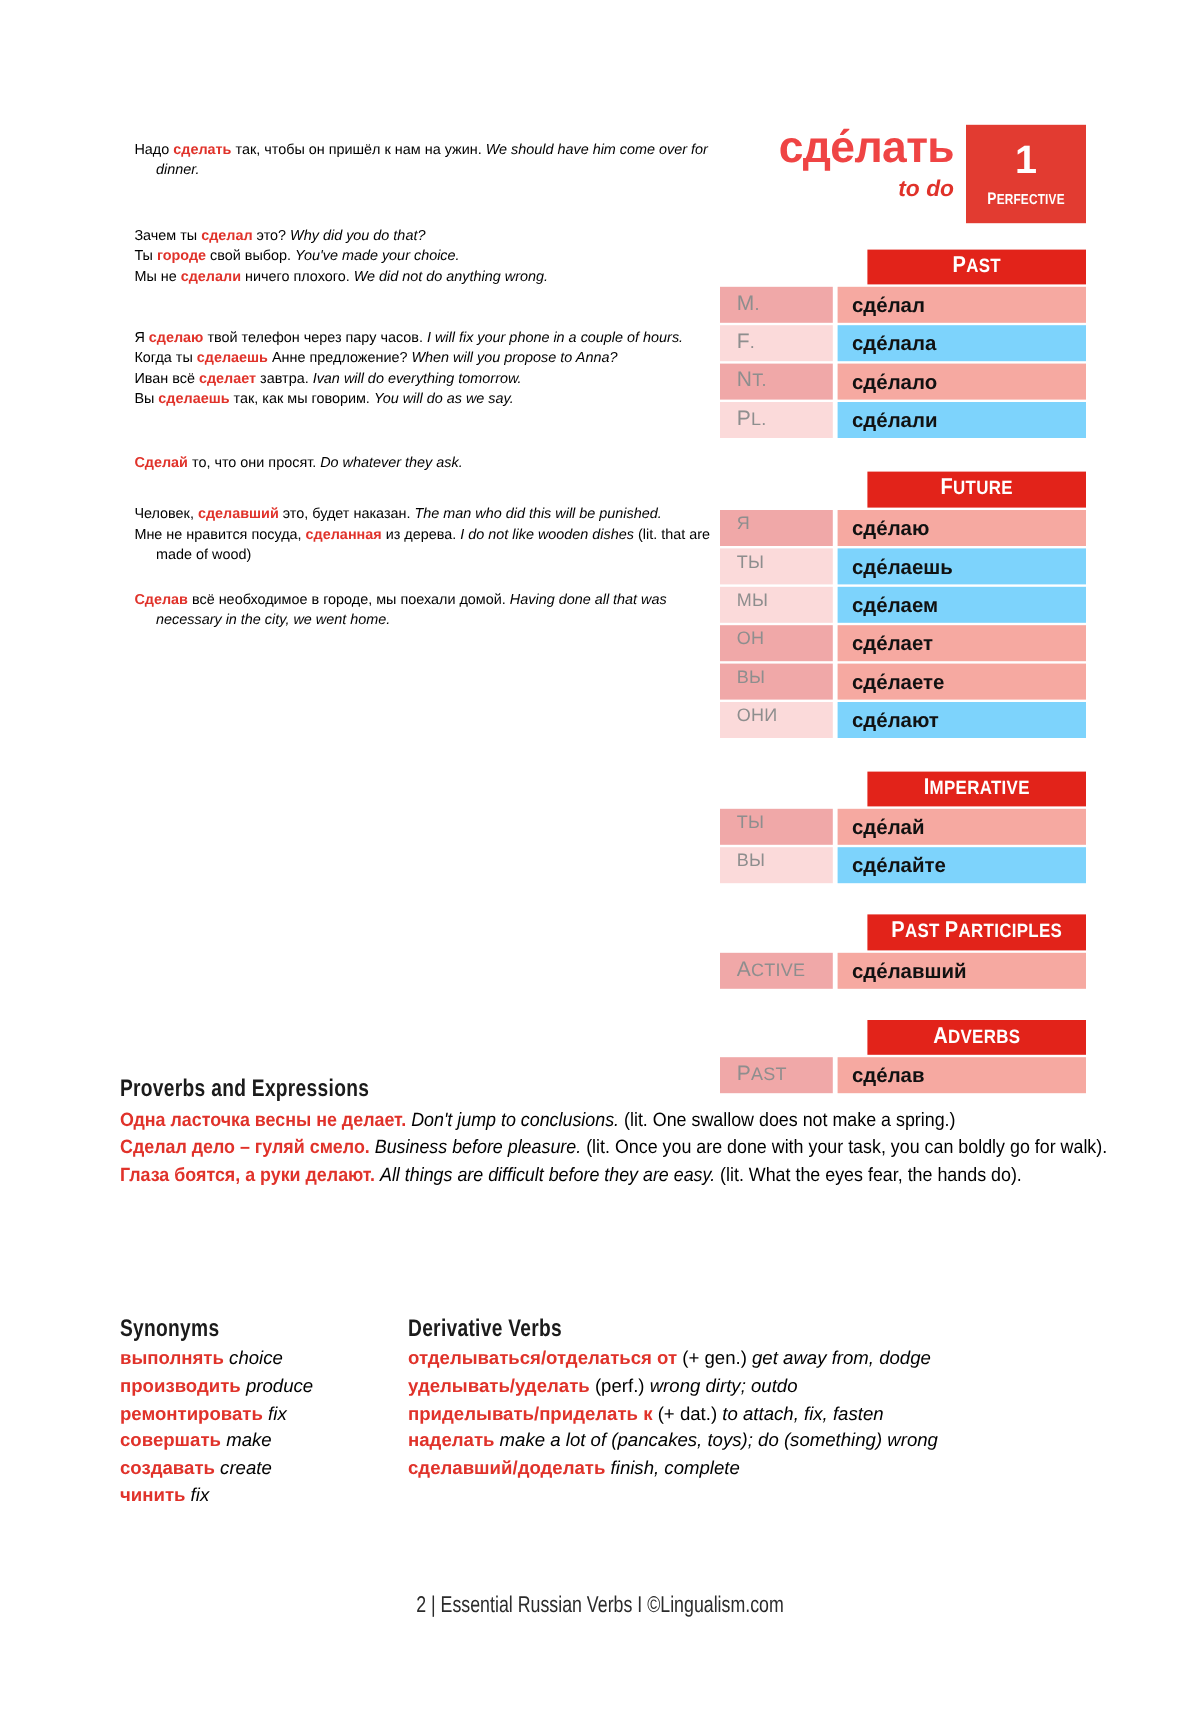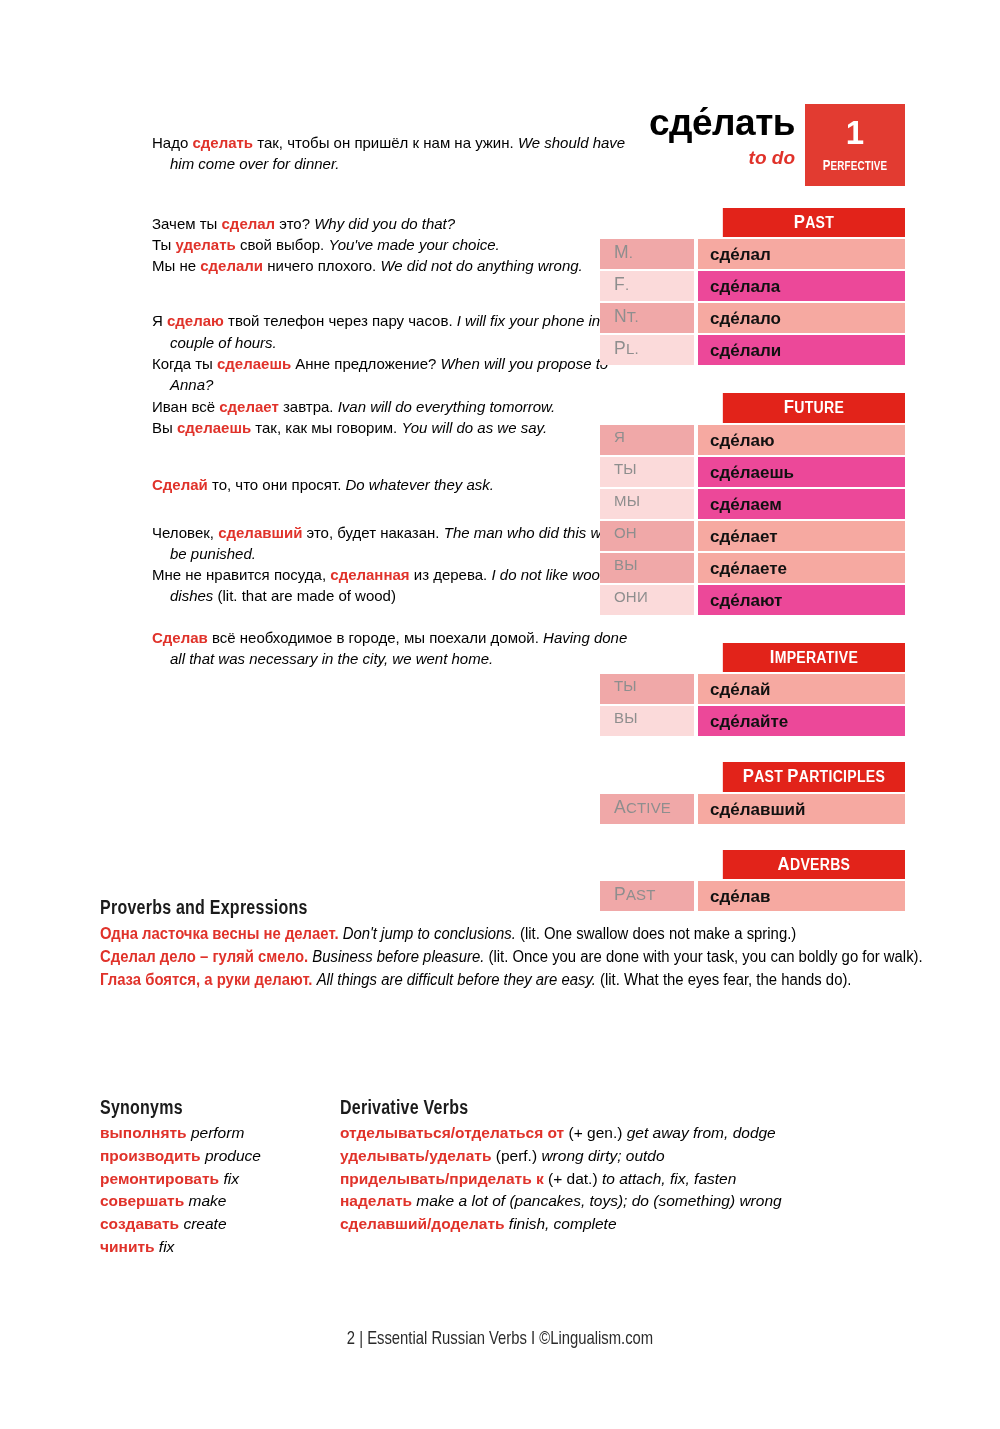--- a/index.html
+++ b/index.html
@@ -34,21 +34,21 @@
     right: 110px;
     top: 0;
     width: 190px;
     text-align: right;
   }
   .verb-title {
     font-size: 37px;
     font-weight: bold;
     line-height: 1.0;
     letter-spacing: -0.5px;
-    color: #000000;
+    color: #ef4444;
     white-space: nowrap;
   }
   .verb-translation {
     margin-top: 6px;
     font-size: 19px;
     font-style: italic;
     font-weight: bold;
     color: #e0322a;
   }
   .badge {
@@ -76,25 +76,24 @@
     font-family: "Liberation Sans Narrow", "Liberation Sans", sans-serif;
     transform: scaleX(0.82);
     text-transform: uppercase;
   }
   .badge-aspect .sc-first { font-size: 14px; }
 
   
   .examples {
     position: absolute;
     left: 112px;
-    top: 132px;
+    top: 116px;
     width: 480px;
-    font-size: 15px;
+    font-size: 12px;
     line-height: 1.42;
-    margin-left: 40px;
   }
   .ex-group { margin-bottom: 0; }
   .ex-line {
     padding-left: 18px;
     text-indent: -18px;
     margin: 0;
   }
   .ru-b { color: #e0322a; font-weight: bold; }
   .en-i { font-style: italic; }
 
@@ -150,21 +149,21 @@
     margin-left: 4px;
     font-size: 17px;
     font-weight: bold;
     color: #111111;
     padding: 6px 6px 4px 12px;
     box-sizing: border-box;
   }
   .row.dark .cell-label { background: #f0a8a8; }
   .row.dark .cell-value { background: #f6a9a1; }
   .row.light .cell-label { background: #fbdada; }
-  .row.light .cell-value { background: #ec4899; }
+  .row.light .cell-value { background: #7dd3fc; }
 
   .tbl-gap { height: 28px; }
   .tbl-gap-sm { height: 26px; }
 
   
   .proverbs {
     position: absolute;
     left: 100px;
     top: 896px;
     width: 815px;
@@ -245,21 +244,21 @@
       </p>
     </div>
 
     <div class="gap-a"></div>
 
     <div class="ex-group">
       <p class="ex-line">
         <span>Зачем ты </span><span class="ru-b">сделал</span><span> это? </span><span class="en-i">Why did you do that?</span>
       </p>
       <p class="ex-line">
-        <span>Ты </span><span class="ru-b">уделать</span><span> свой выбор. </span><span class="en-i">You've made your choice.</span>
+        <span>Ты </span><span class="ru-b">городе</span><span> свой выбор. </span><span class="en-i">You've made your choice.</span>
       </p>
       <p class="ex-line">
         <span>Мы не </span><span class="ru-b">сделали</span><span> ничего плохого. </span><span class="en-i">We did not do anything wrong.</span>
       </p>
     </div>
 
     <div class="gap-b"></div>
 
     <div class="ex-group">
       <p class="ex-line">
@@ -404,21 +403,21 @@
     <div class="prov-line">
       <span class="ru-b">Глаза боятся, а руки делают.</span><span class="en-i"> All things are difficult before they are easy.</span><span> (lit. What the eyes fear, the hands do).</span>
     </div>
   </div>
 
   <div class="lists">
 
     <div class="col-syn">
       <div class="section-head">Synonyms</div>
       <div class="list-line">
-        <span class="ru-b">выполнять</span><span class="en-i"> perform</span>
+        <span class="ru-b">выполнять</span><span class="en-i"> choice</span>
       </div>
       <div class="list-line">
         <span class="ru-b">производить</span><span class="en-i"> produce</span>
       </div>
       <div class="list-line">
         <span class="ru-b">ремонтировать</span><span class="en-i"> fix</span>
       </div>
       <div class="list-line">
         <span class="ru-b">совершать</span><span class="en-i"> make</span>
       </div>

